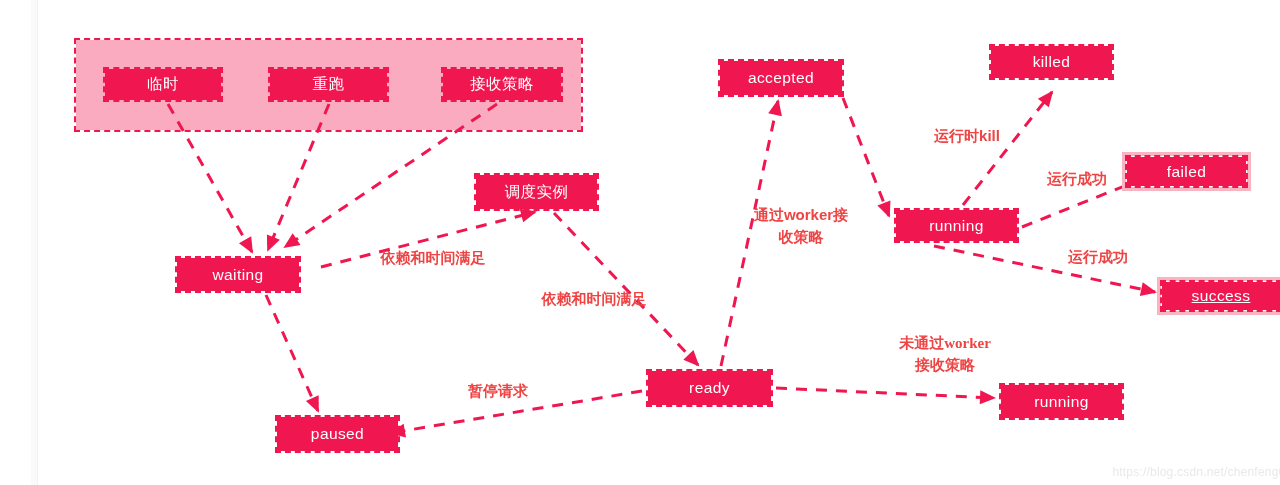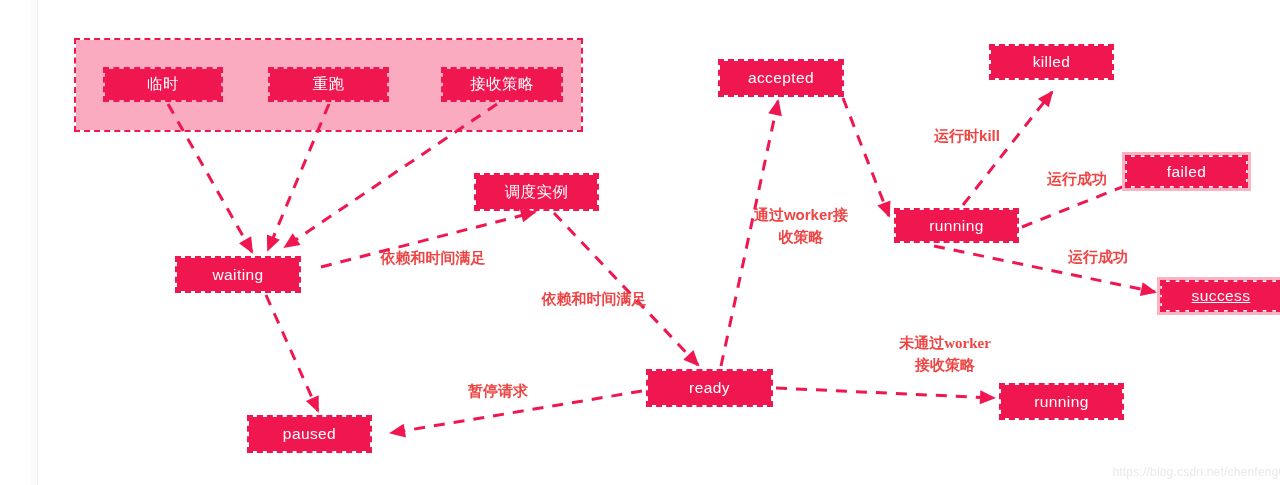--- a/index.html
+++ b/index.html
@@ -53,21 +53,21 @@
       <div class="node" style="left: 237px; top: 67px; width: 121px; height: 35px; font-family: Liberation Serif, serif;">重跑</div>
       <div class="node" style="left: 410px; top: 67px; width: 122px; height: 35px;">接收策略</div>
       <div class="node" style="left: 687px; top: 59px; width: 126px; height: 38px;">accepted</div>
       <div class="node" style="left: 958px; top: 44px; width: 125px; height: 36px; text-align: center;">killed</div>
       <div class="node" style="left: 443px; top: 173px; width: 125px; height: 38px;">调度实例</div>
       <div class="node" style="left: 863px; top: 208px; width: 125px; height: 35px;">running</div>
       <div class="node highlight" style="left: 1094px; top: 155px; width: 123px; height: 33px;">failed</div>
       <div class="node" style="left: 144px; top: 256px; width: 126px; height: 37px;">waiting</div>
       <div class="node highlight" style="left: 1129px; top: 280px; width: 122px; height: 32px; text-decoration: underline;">success</div>
       <div class="node" style="left: 615px; top: 369px; width: 127px; height: 38px;">ready</div>
-      <div class="node" style="left: 216px; top: 415px; width: 125px; height: 38px;">paused</div>
+      <div class="node" style="left: 244px; top: 415px; width: 125px; height: 38px;">paused</div>
       <div class="node" style="left: 968px; top: 383px; width: 125px; height: 37px;">running</div>
     </div>
   <div>
       <div class="edge-label" style="left: 402px; top: 258px;">依赖和时间满足</div>
       <div class="edge-label" style="left: 563px; top: 299px;">依赖和时间满足</div>
       <div class="edge-label" style="left: 467px; top: 391px;">暂停请求</div>
       <div class="edge-label" style="left: 770px; top: 226px; text-align: center;">通过worker接
 收策略</div>
       <div class="edge-label" style="left: 914px; top: 355px; font-family: Liberation Serif, serif;">未通过worker
 接收策略</div>

